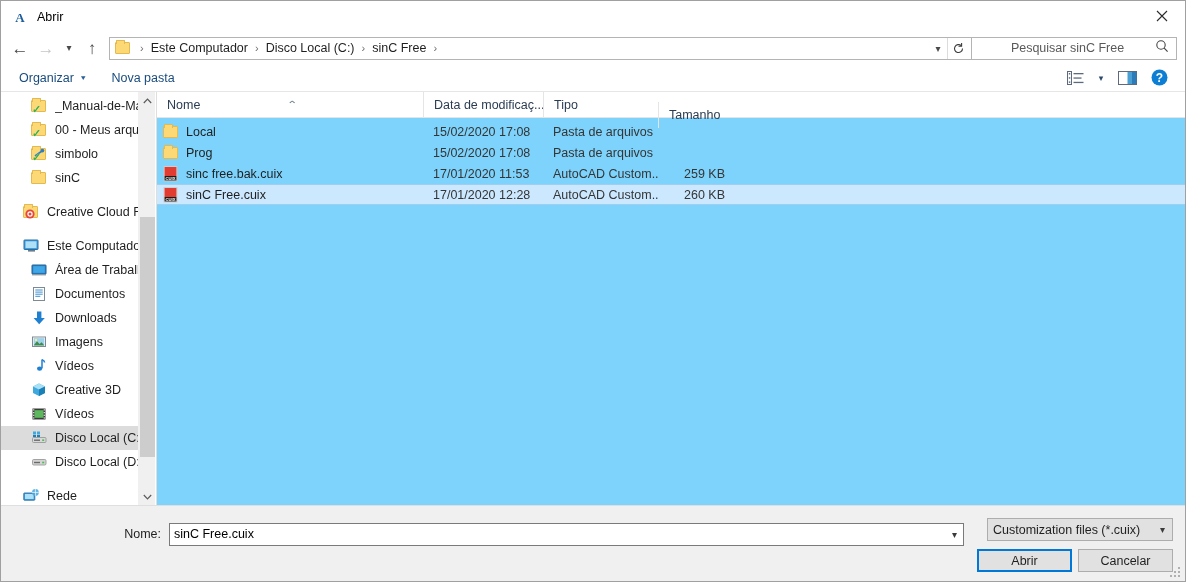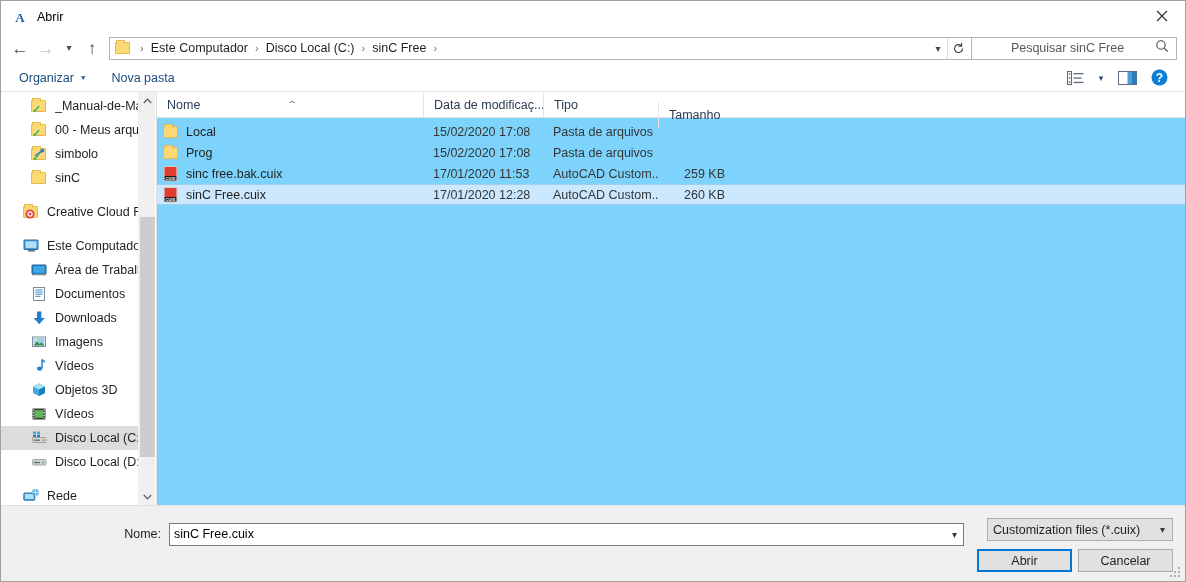--- a/index.html
+++ b/index.html
@@ -677,21 +677,21 @@
         </div>
 
         <div class="nav-item indent">
           <span class="ico">
             <svg width="17" height="16">
               <path d="M8 1.5 L14 4.4 L14 11 L8 14 L2 11 L2 4.4 Z" fill="#3fa9dd"></path>
               <path d="M8 1.5 L14 4.4 L8 7.4 L2 4.4 Z" fill="#a8e0f5"></path>
               <path d="M8 7.4 L14 4.4 L14 11 L8 14 Z" fill="#1b7fb8"></path>
             </svg>
           </span>
-          <span class="lbl">Objetos 3D</span>
+          <span class="lbl">Creative 3D</span>
         </div>
 
         <div class="nav-item indent">
           <span class="ico">
             <svg width="17" height="16">
               <rect x="1.5" y="2.5" width="13" height="11" fill="#3a3a3a"></rect>
               <rect x="3.5" y="4.2" width="9" height="7.6" fill="#5cb85c"></rect>
               <rect x="2.1" y="3.3" width="1.2" height="1.2" fill="#eee"></rect>
               <rect x="2.1" y="6" width="1.2" height="1.2" fill="#eee"></rect>
               <rect x="2.1" y="8.7" width="1.2" height="1.2" fill="#eee"></rect>

